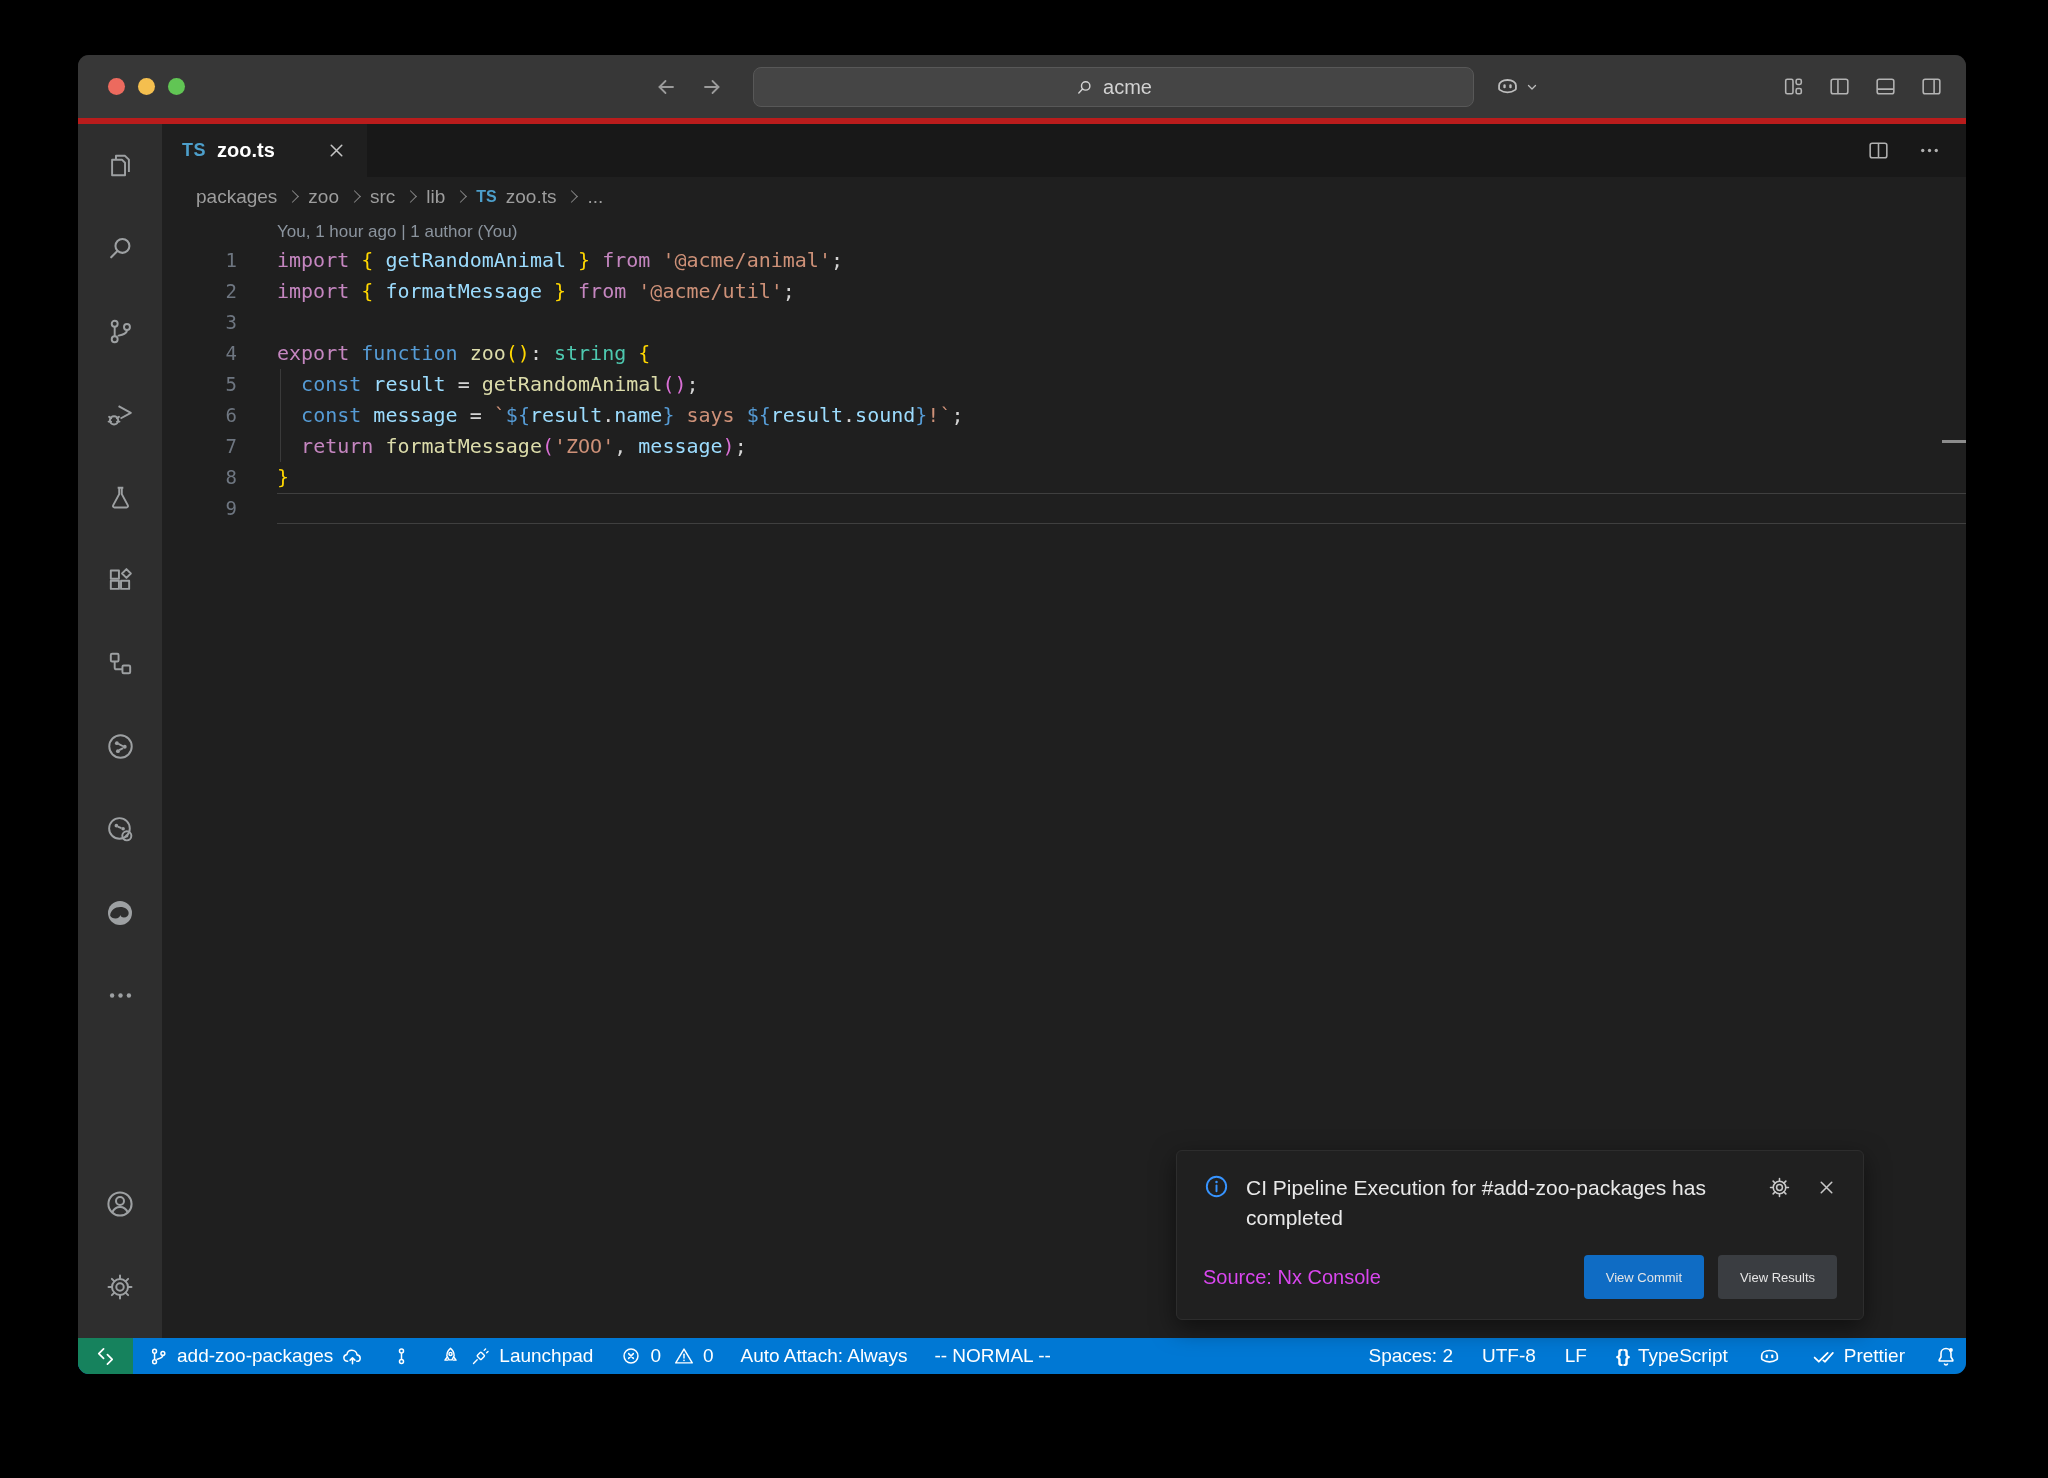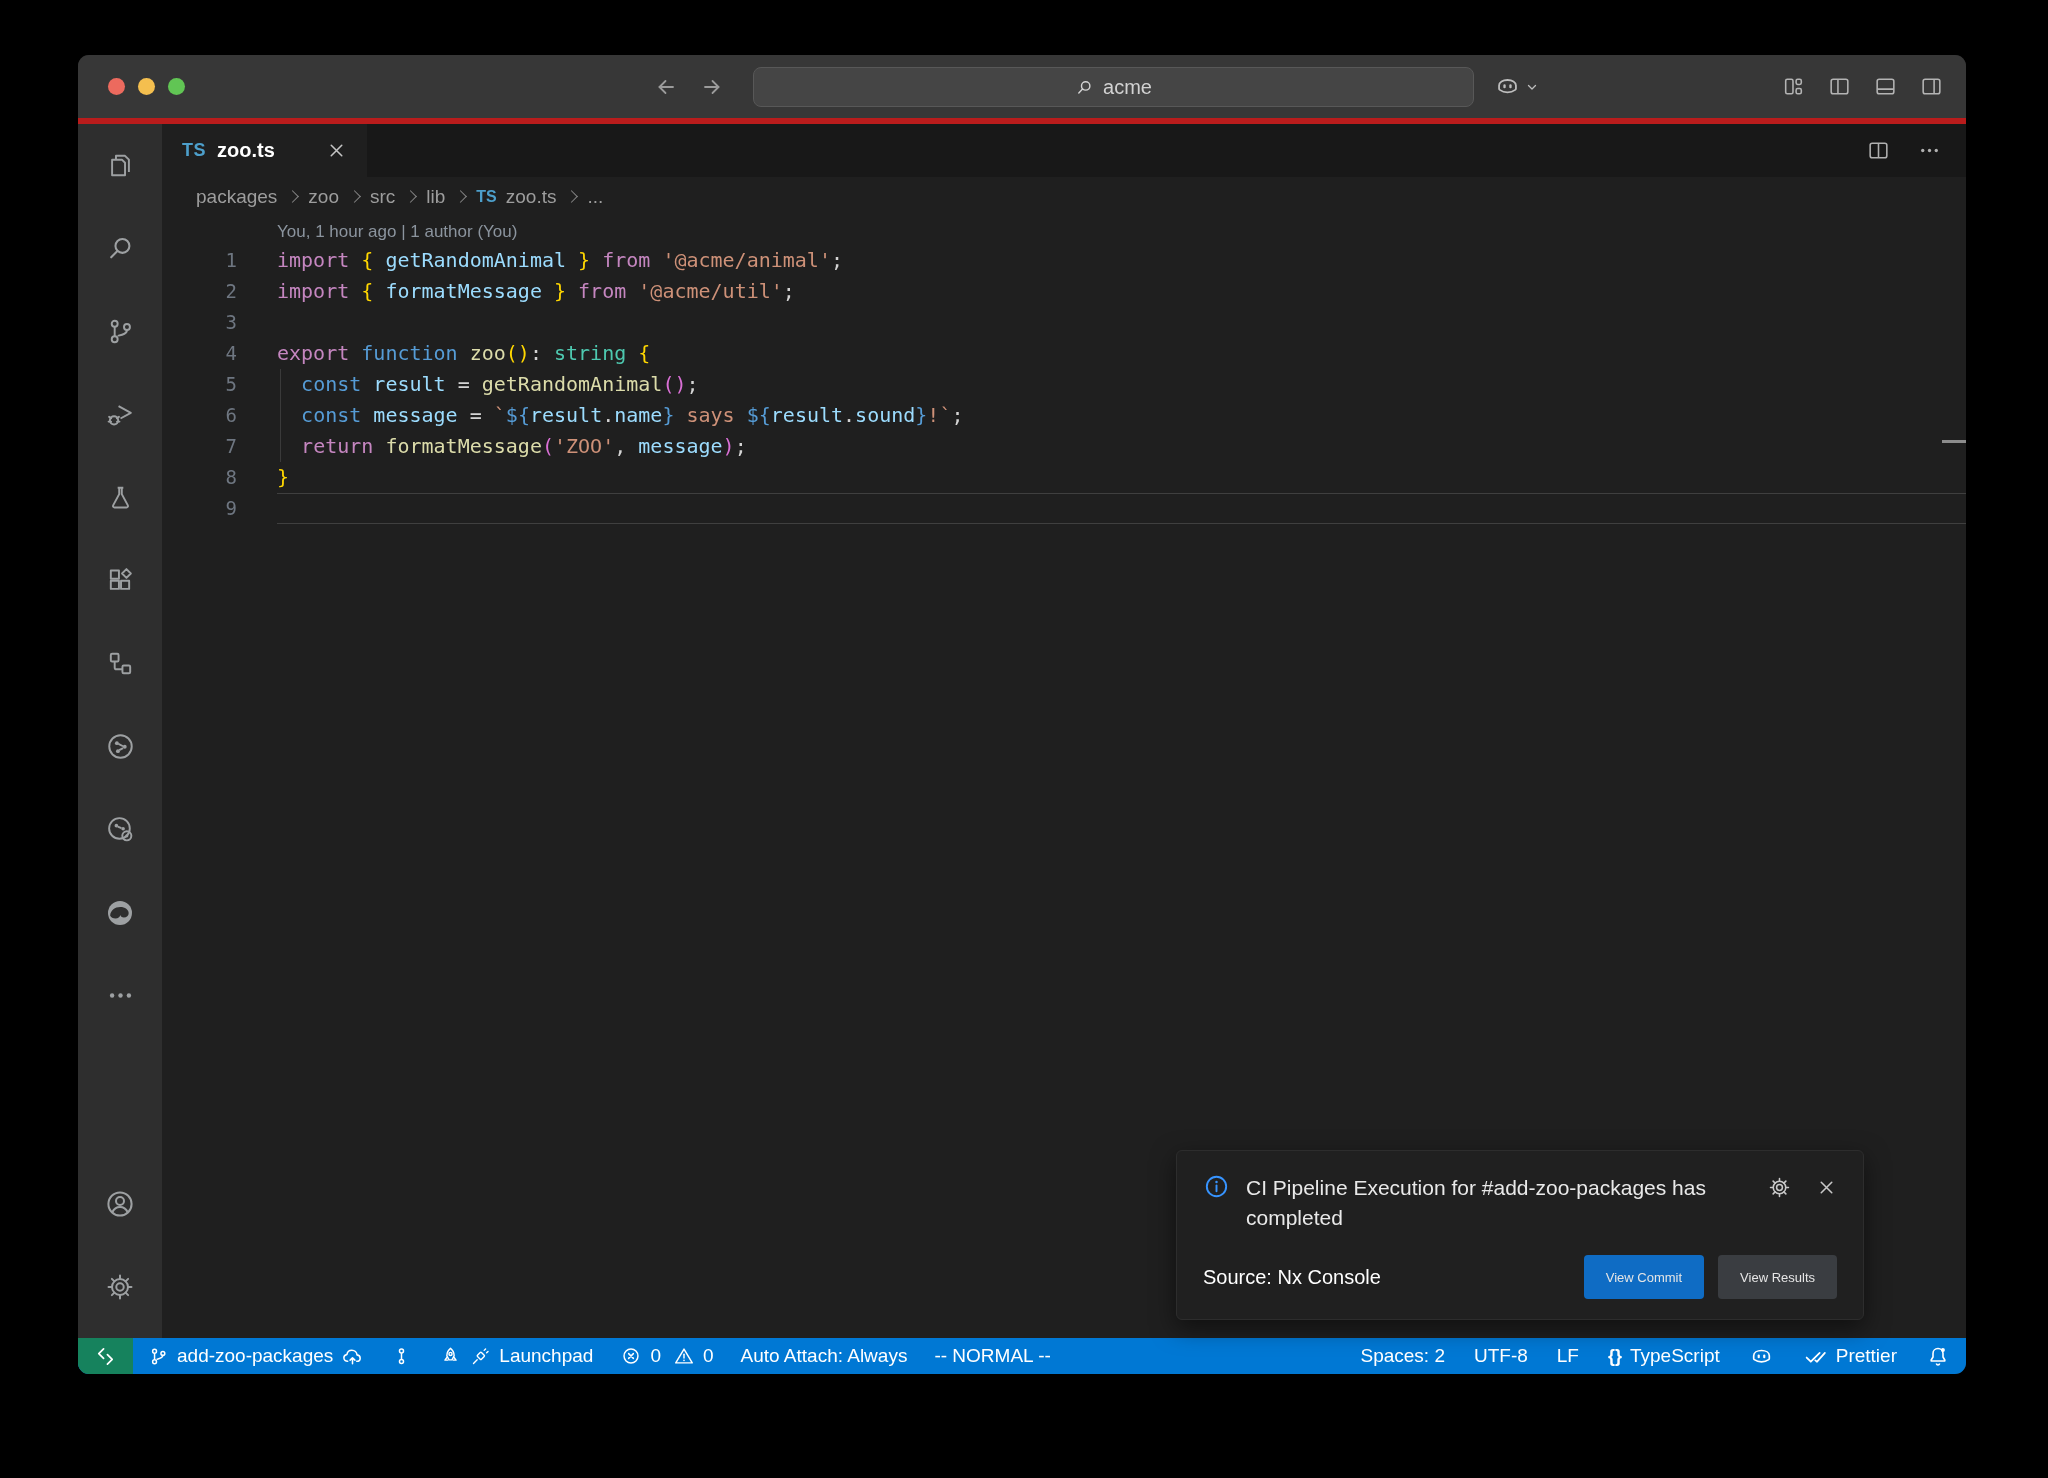--- a/index.html
+++ b/index.html
@@ -43,32 +43,32 @@
   .cline{display:flex;height:31px;line-height:31px;}
   .gutter{width:115px;flex:none;text-align:right;padding-right:40px;box-sizing:border-box;color:#6e7681;font-size:19px;}
   .ctext{flex:1;white-space:pre;box-sizing:border-box;}
   .cline.current .ctext{border-top:1px solid #3f3f3f;border-bottom:1px solid #3f3f3f;}
   .indent-guide{position:absolute;left:118px;top:153px;width:1px;height:93px;background:#3a3a3a;}
   .ovr-mark{position:absolute;right:0;top:224px;width:24px;height:3px;background:#8c8c8c;}
   
   .statusbar{height:36px;display:flex;align-items:center;color:#fff;font-size:19px;flex:none;position:relative;}
   .sb-remote{width:55px;height:100%;display:flex;align-items:center;justify-content:center;flex:none;}
   .sb-left{display:flex;align-items:center;gap:27px;padding-left:15px;}
-  .sb-right{margin-left:auto;display:flex;align-items:center;gap:29px;padding-right:16px;}
+  .sb-right{margin-left:auto;display:flex;align-items:center;gap:29px;padding-right:8px;}
   .sb-item{display:flex;align-items:center;gap:8px;white-space:nowrap;}
   .braces{font-weight:600;font-size:18px;}
   
   .toasts{position:absolute;right:12px;bottom:54px;width:778px;display:flex;gap:22px;}
   .toast{background:#202020;border:1px solid #2d2d2d;border-radius:6px;box-shadow:0 8px 24px rgba(0,0,0,.5);
          padding:22px 26px 20px 26px;box-sizing:border-box;}
   .toast-head{display:flex;align-items:flex-start;gap:16px;}
   .toast-msg{color:#e9e9e9;font-size:21px;line-height:30px;max-width:505px;}
   .toast-tools{margin-left:auto;display:flex;align-items:center;gap:24px;color:#c8c8c8;padding-top:2px;}
   .toast-foot{display:flex;align-items:center;margin-top:22px;}
-  .toast-src{color:#ffffff;font-size:20px;}
+  .toast-src{color:#d946ef;font-size:20px;}
   .btns{margin-left:auto;display:flex;gap:14px;}
   .btn{height:44px;padding:0 22px;border-radius:4px;display:flex;align-items:center;font-size:13px;color:#e5e5e5;border:none;}
   .btn.secondary{background:#3a3d41;}
   .toast-row{display:flex;align-items:center;gap:16px;}
   svg{display:block;}
 </style>
 </head>
 <body>
 
 <div class="stage">

